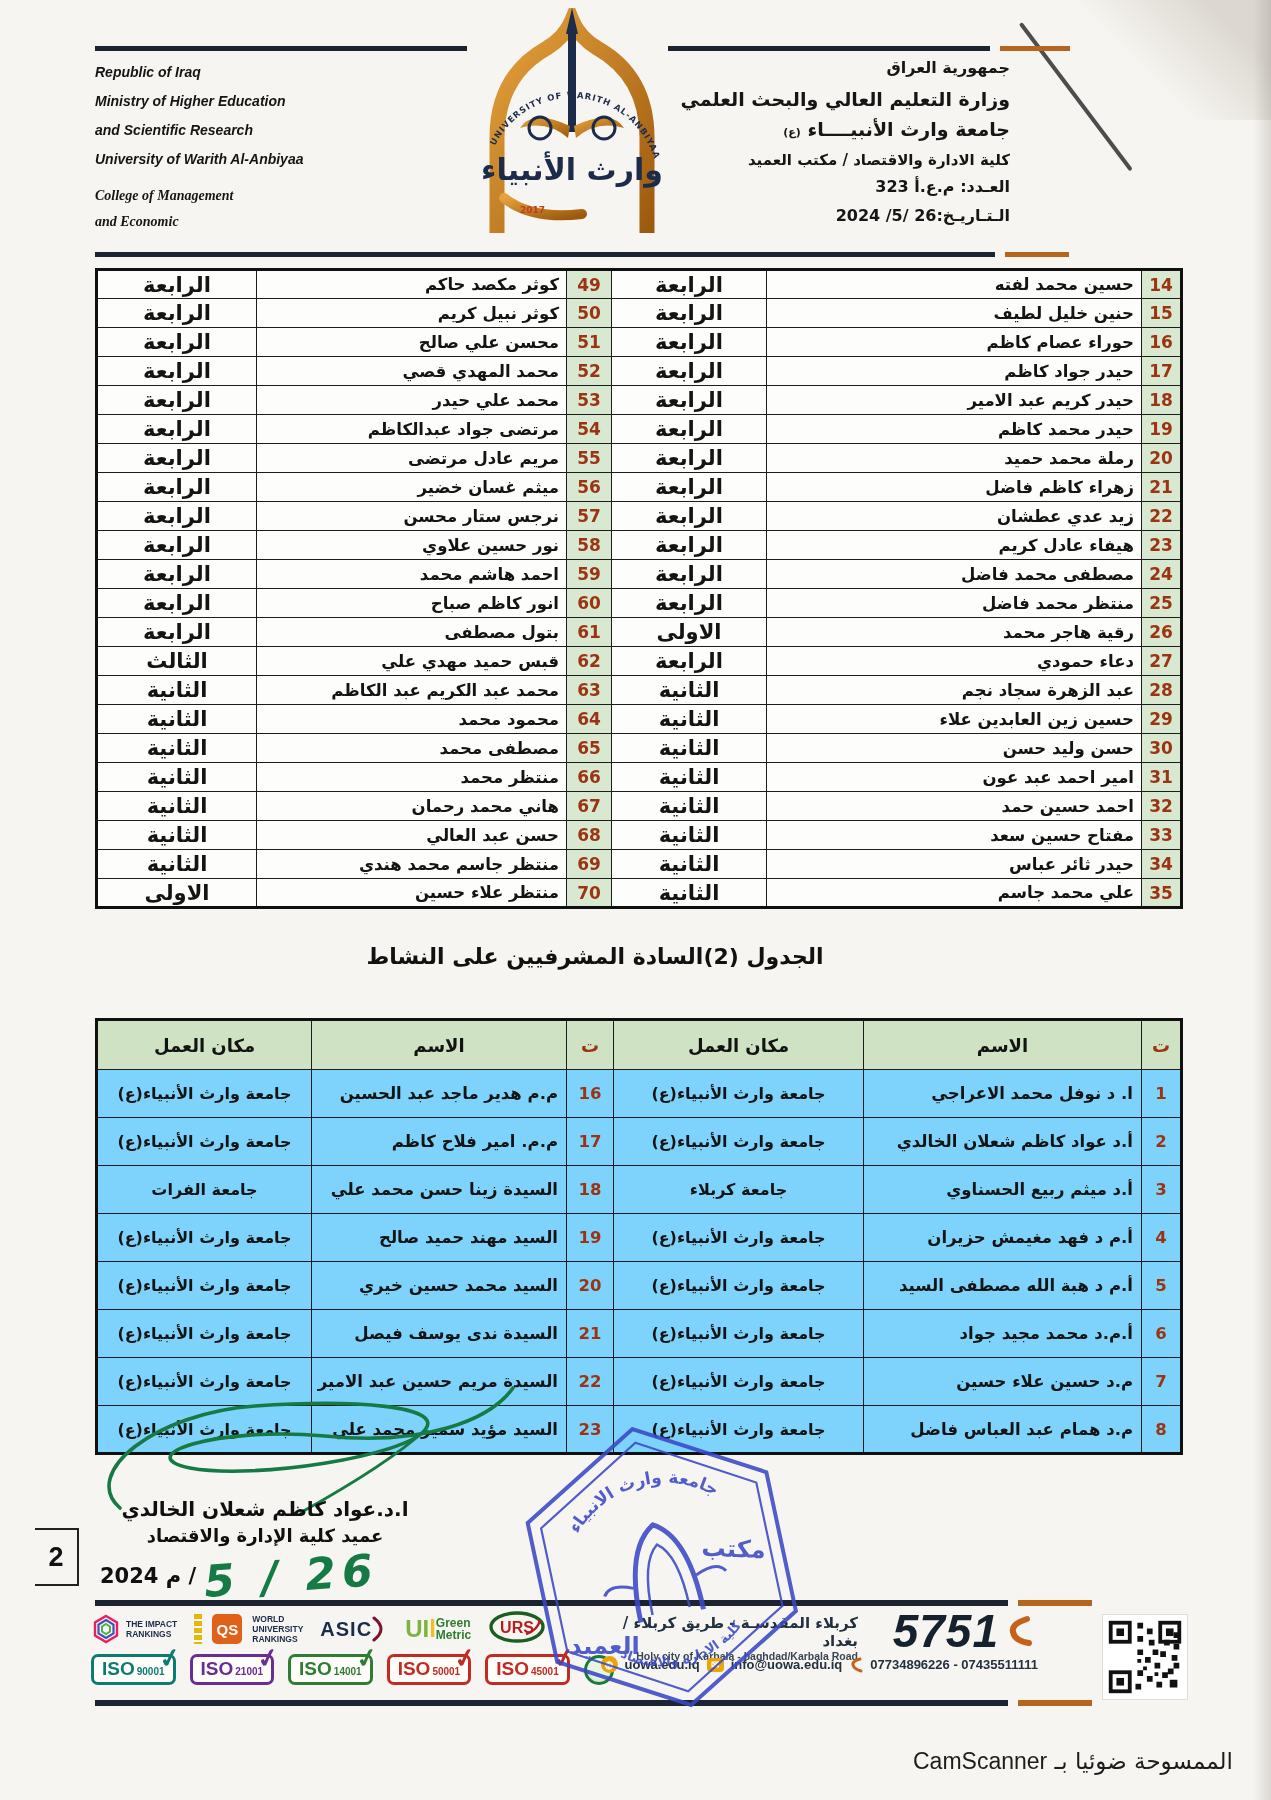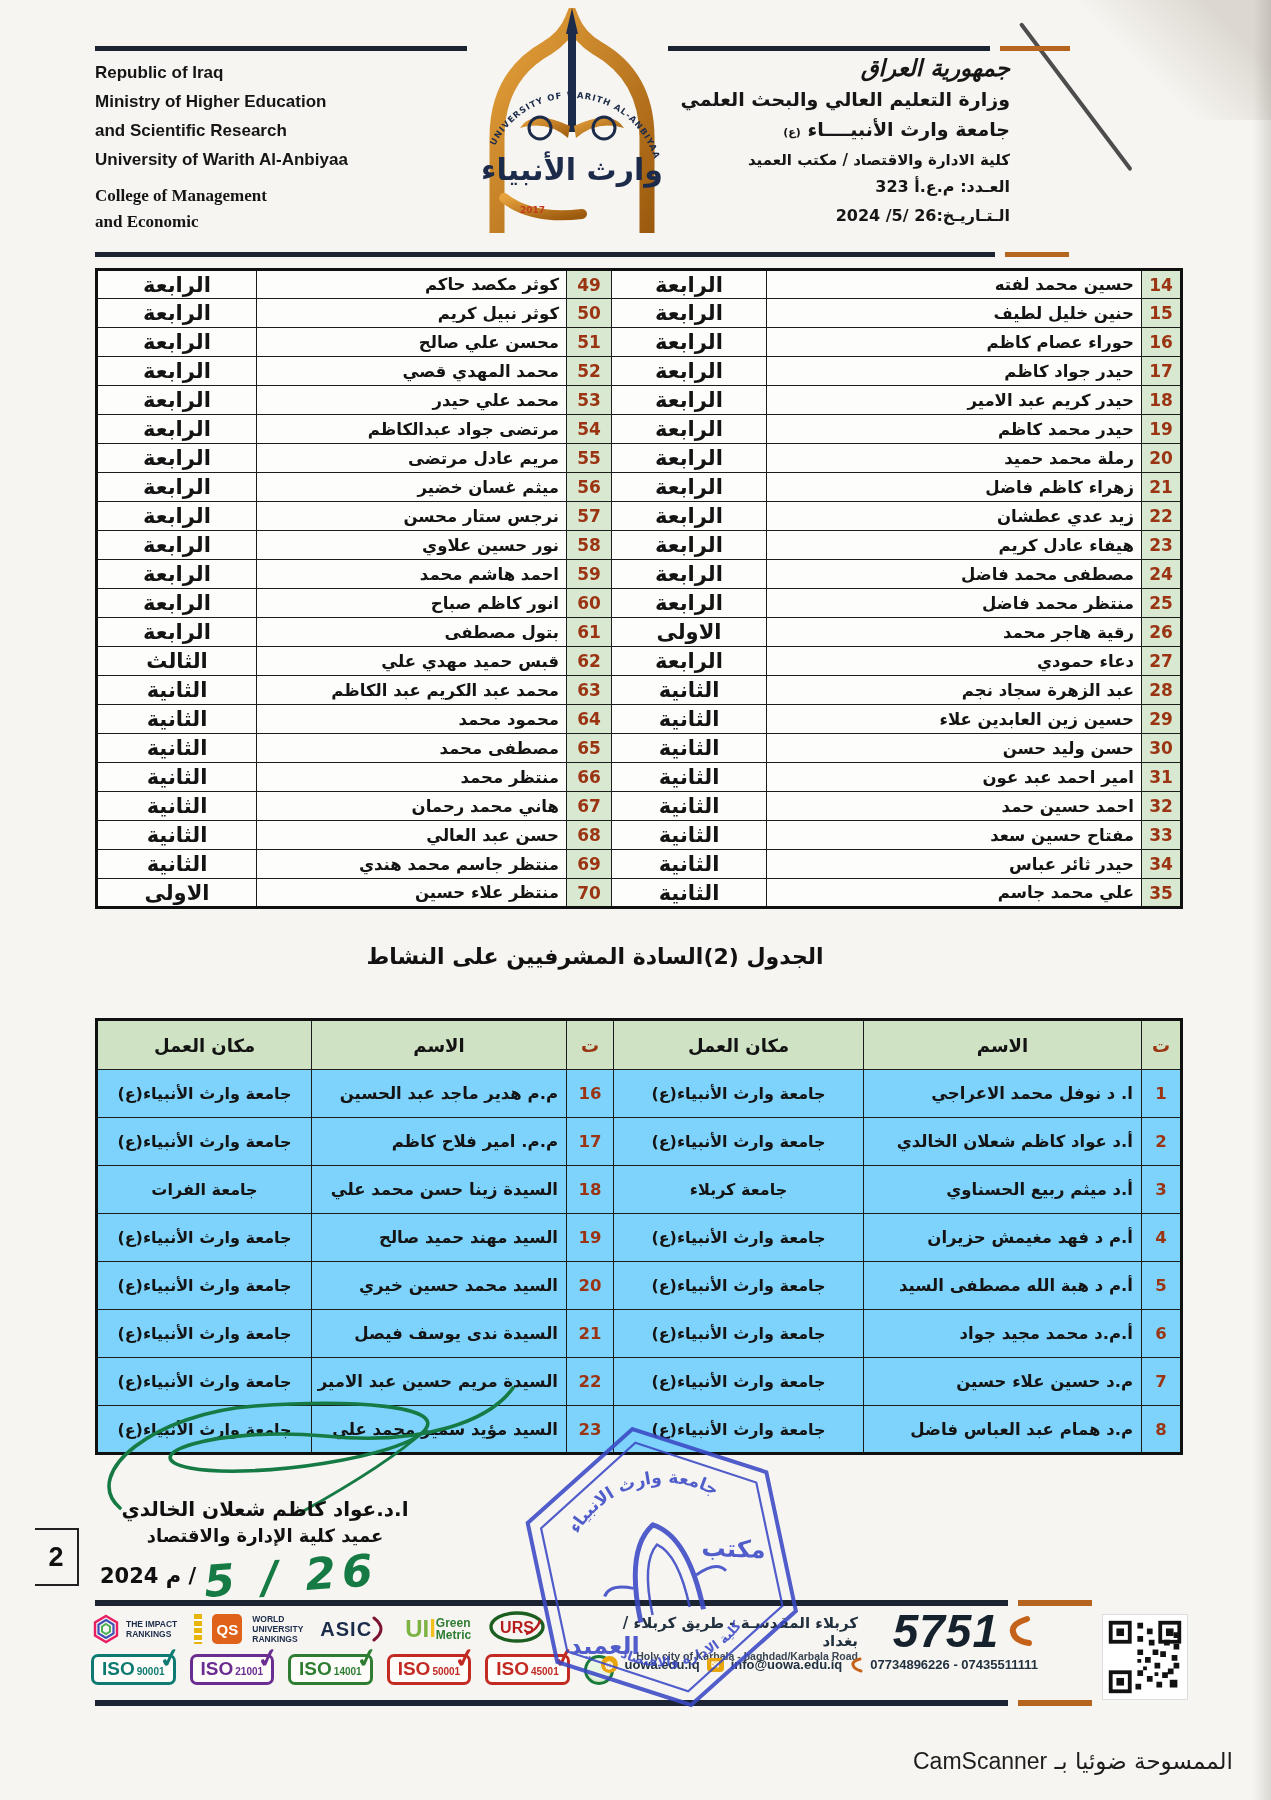--- a/index.html
+++ b/index.html
@@ -9,25 +9,25 @@
     background:#f7f5f1; overflow:hidden;
     font-family:"DejaVu Sans", sans-serif; color:#141414;
   }
   .abs { position:absolute; }
 
   
   .rule { position:absolute; height:5px; background:#1b2430; }
   .rule.orange { background:#b5651d; }
   .en-block { position:absolute; left:95px; top:58px; width:330px;
     font-family:"Liberation Sans", sans-serif; font-weight:bold; color:#151515; }
-  .en-block div { font-size:17px; line-height:29px; }
+  .en-block div { font-size:14px; line-height:29px;font-style:italic; }
   .en-block .gap { margin-top:9px; line-height:26px; font-family:"Liberation Serif", serif; }
   .ar-block { position:absolute; right:261px; top:52px; width:420px;
     direction:rtl; text-align:right; font-weight:bold; color:#161616; }
-  .ar-l1 { font-size:23px; line-height:32px;font-style:italic; }
+  .ar-l1 { font-size:16px; line-height:32px; }
   .ar-l2 { font-size:19px; line-height:30px; }
   .ar-l3 { font-size:19px; line-height:30px; }
   .ar-l3 .sup { font-size:11px; }
   .ar-l4 { font-size:15px; line-height:24px; }
   .ar-l5 { font-size:16px; line-height:30px; }
   .ar-l6 { font-size:16px; line-height:28px; }
   .fold-line { position:absolute; left:1022px; top:22px; width:184px; height:4px;
     background:#4d4d4d; transform:rotate(53deg); transform-origin:0 0; border-radius:2px; }
   .fold-shade { position:absolute; left:1060px; top:0; width:211px; height:120px;
     background:linear-gradient(225deg,#dcd8d1 20%, rgba(220,216,209,0) 60%); }

